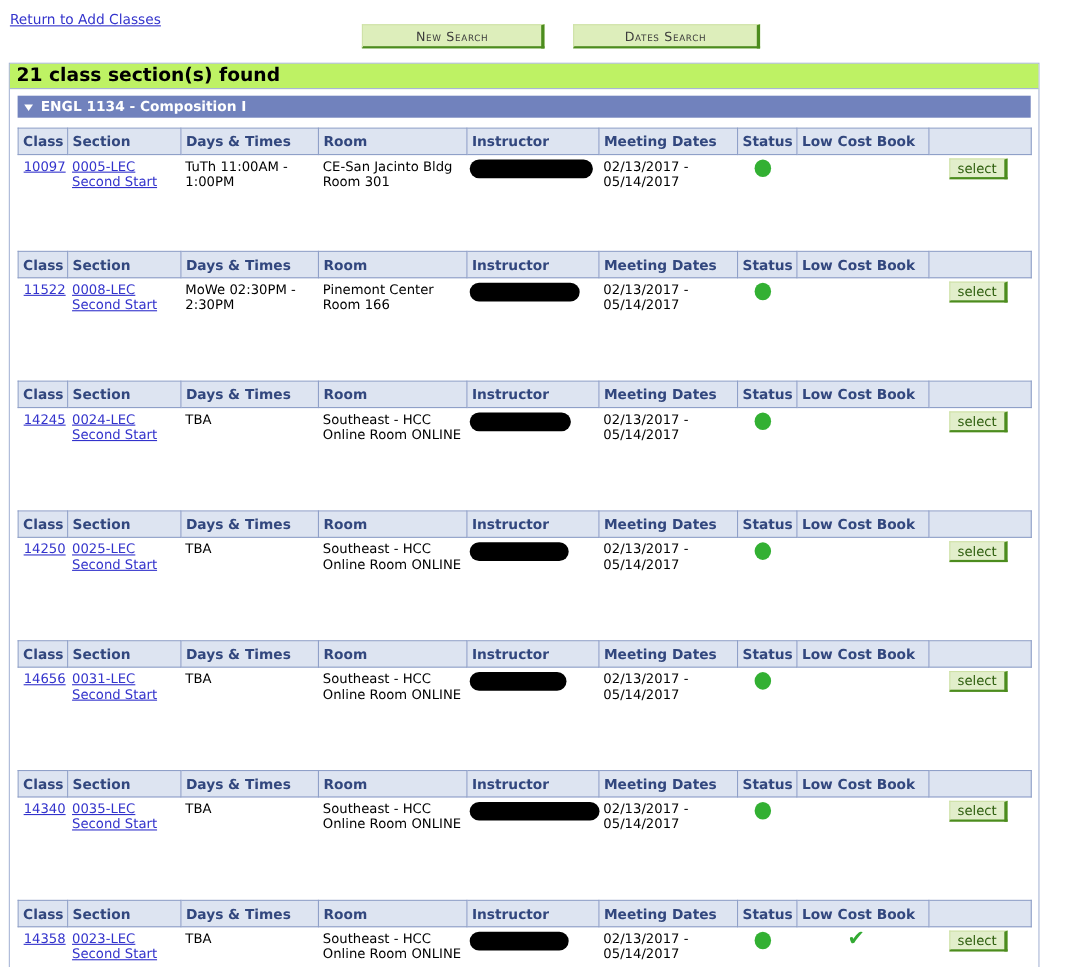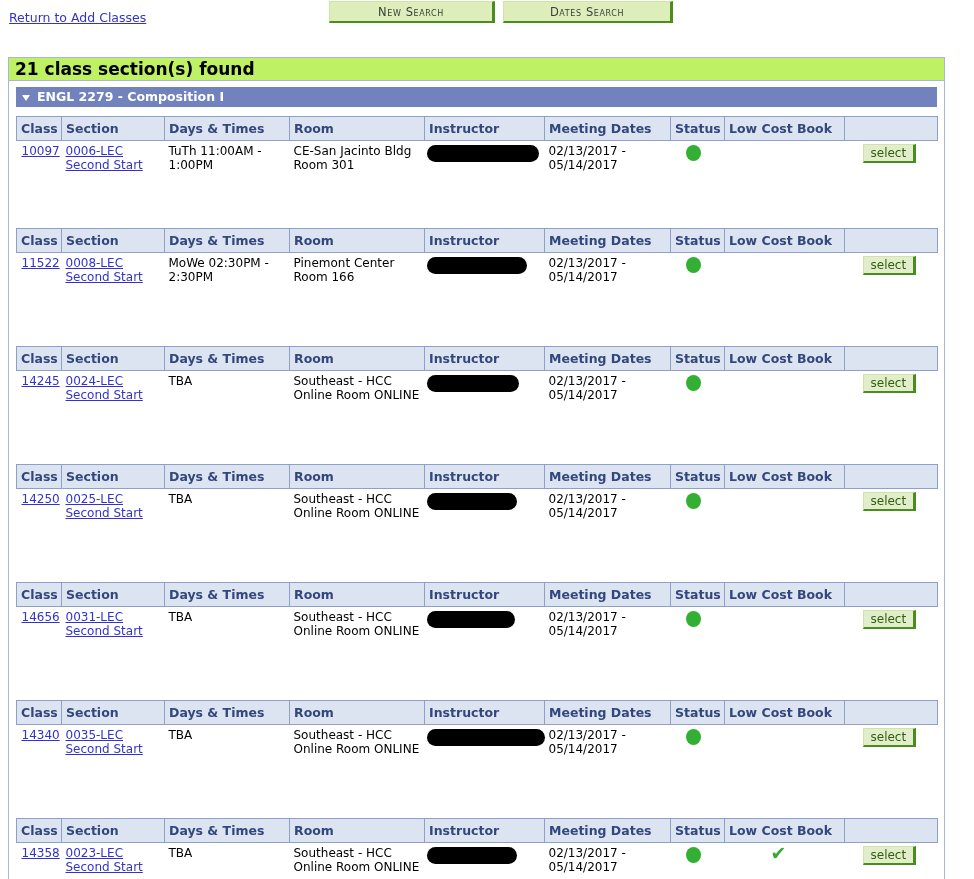--- a/index.html
+++ b/index.html
@@ -33,23 +33,23 @@
     top: 10px;
     font-size: 12.5px;
     color: #3333cc;
     text-decoration: underline;
     cursor: pointer;
     white-space: nowrap;
   }
   .search-btns {
     position: absolute;
     left: 329px;
-    top: 1px;
+    top: 22px;
     display: flex;
-    gap: 8px;
+    gap: 26px;
   }
   .sbtn {
     display: inline-block;
     box-sizing: border-box;
     height: 22px;
     line-height: 21px;
     padding: 0 14px;
     background: #ddeebb;
     border: 1px solid #ddeebb;
     border-right: 3px solid #4c8c1e;
@@ -225,21 +225,21 @@
       <span class="sbtn wide2">Dates Search</span>
     </div>
   </div>
 
   <div class="results-box">
     <div class="found-bar">21 class section(s) found</div>
 
     <div class="inner">
       <div class="course-bar">
         <span class="tri"></span>
-        <span>ENGL 2279 - Composition I</span>
+        <span>ENGL 1134 - Composition I</span>
       </div>
       <div id="sections-host">
           <table class="sect">
             <colgroup>
               <col class="c-class">
               <col class="c-sect">
               <col class="c-days">
               <col class="c-room">
               <col class="c-instr">
               <col class="c-dates">
@@ -259,21 +259,21 @@
                 <th>Low Cost Book</th>
                 <th></th>
               </tr>
             </thead>
             <tbody>
               <tr class="databody">
                 <td class="td-class">
                   <a class="lnk">10097</a>
                 </td>
                 <td>
-                  <a class="lnk">0006-LEC</a>
+                  <a class="lnk">0005-LEC</a>
                   <a class="lnk sub">Second Start</a>
                 </td>
                 <td>TuTh 11:00AM - 1:00PM</td>
                 <td>CE-San Jacinto Bldg Room 301</td>
                 <td><span class="redact" style="width: 112px;"></span></td>
                 <td>02/13/2017 - 05/14/2017</td>
                 <td><span class="dot" style="background: rgb(51, 176, 51);"></span></td>
                 <td></td>
                 <td><span class="selbtn">select</span></td>
               </tr>

